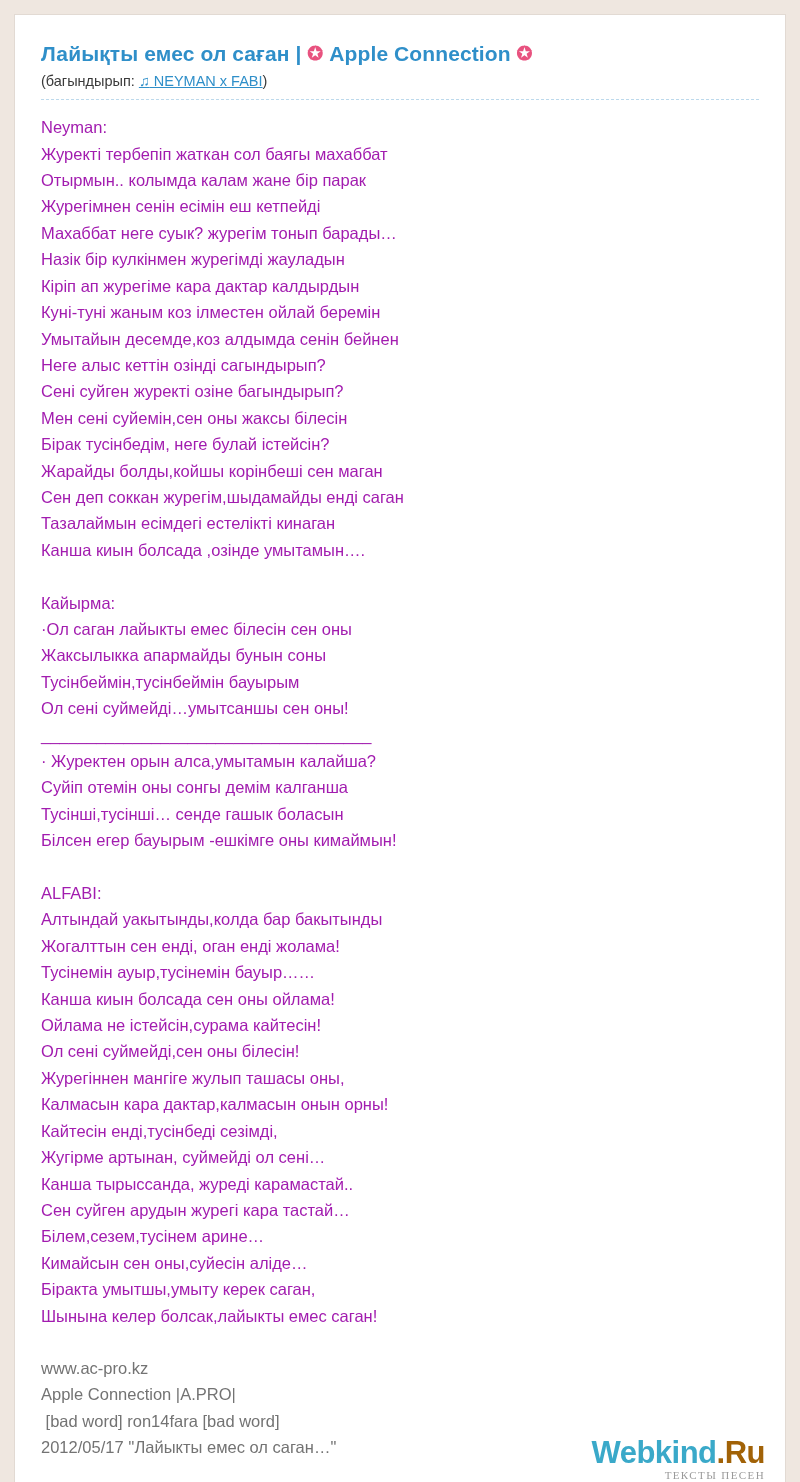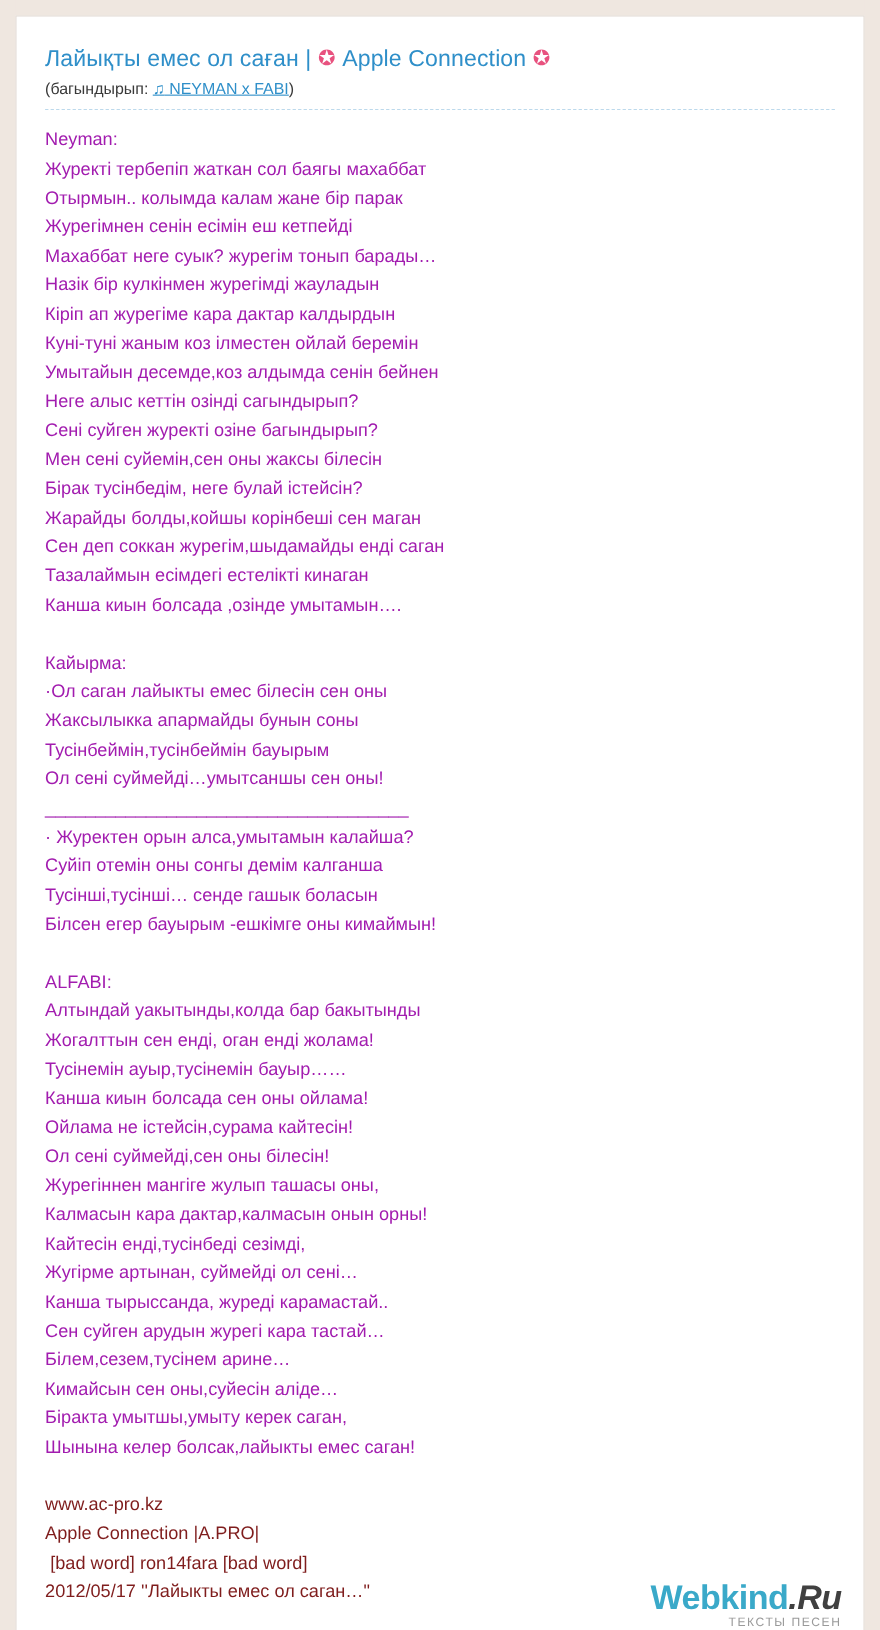--- a/index.html
+++ b/index.html
@@ -26,21 +26,21 @@
     border: 1px solid #e2dad3;
     box-sizing: border-box;
     width: 772px;
     min-height: 1420px;
     padding: 22px 26px 30px 26px;
     position: relative;
   }
   .song-title {
     color: #2f8fc9;
     font-size: 21px;
-    font-weight: normal;
+    font-weight: bold;
     line-height: 1.25;
     margin: 4px 0 6px 0;
     letter-spacing: 0.1px;
   }
   .song-title .star {
     color: #e8527f;
     font-size: 19px;
     vertical-align: 1px;
   }
   .performer-line {
@@ -62,46 +62,46 @@
     line-height: 26.4px;
     color: #a21caf;
     white-space: pre-wrap;
     word-wrap: break-word;
     margin: 0;
     font-family: "Liberation Sans", sans-serif;
   }
   .footer-block {
     font-size: 16.5px;
     line-height: 26.4px;
-    color: #7f1d1d;
+    color: #737373;
     white-space: pre-wrap;
     margin-top: 26px;
   }
   .brand {
     position: absolute;
     right: 20px;
     bottom: 10px;
     text-align: right;
     line-height: 1;
   }
   .brand-main {
     font-size: 31px;
     font-weight: bold;
     color: #3aa9c9;
     letter-spacing: -0.5px;
   }
   .brand-main .ru {
-    color: #404040;
-    font-style: italic;
+    color: #a16207;
   }
   .brand-sub {
     font-size: 11px;
     color: #9a9a9a;
     letter-spacing: 1.4px;
     margin-top: 2px;
+    font-family: Liberation Serif, serif;
   }
   .edge-left, .edge-right {
     position: absolute;
     top: 0;
     bottom: 0;
     width: 14px;
     background: #efe7e0;
   }
   .edge-left { left: 0; }
   .edge-right { right: 0; }

